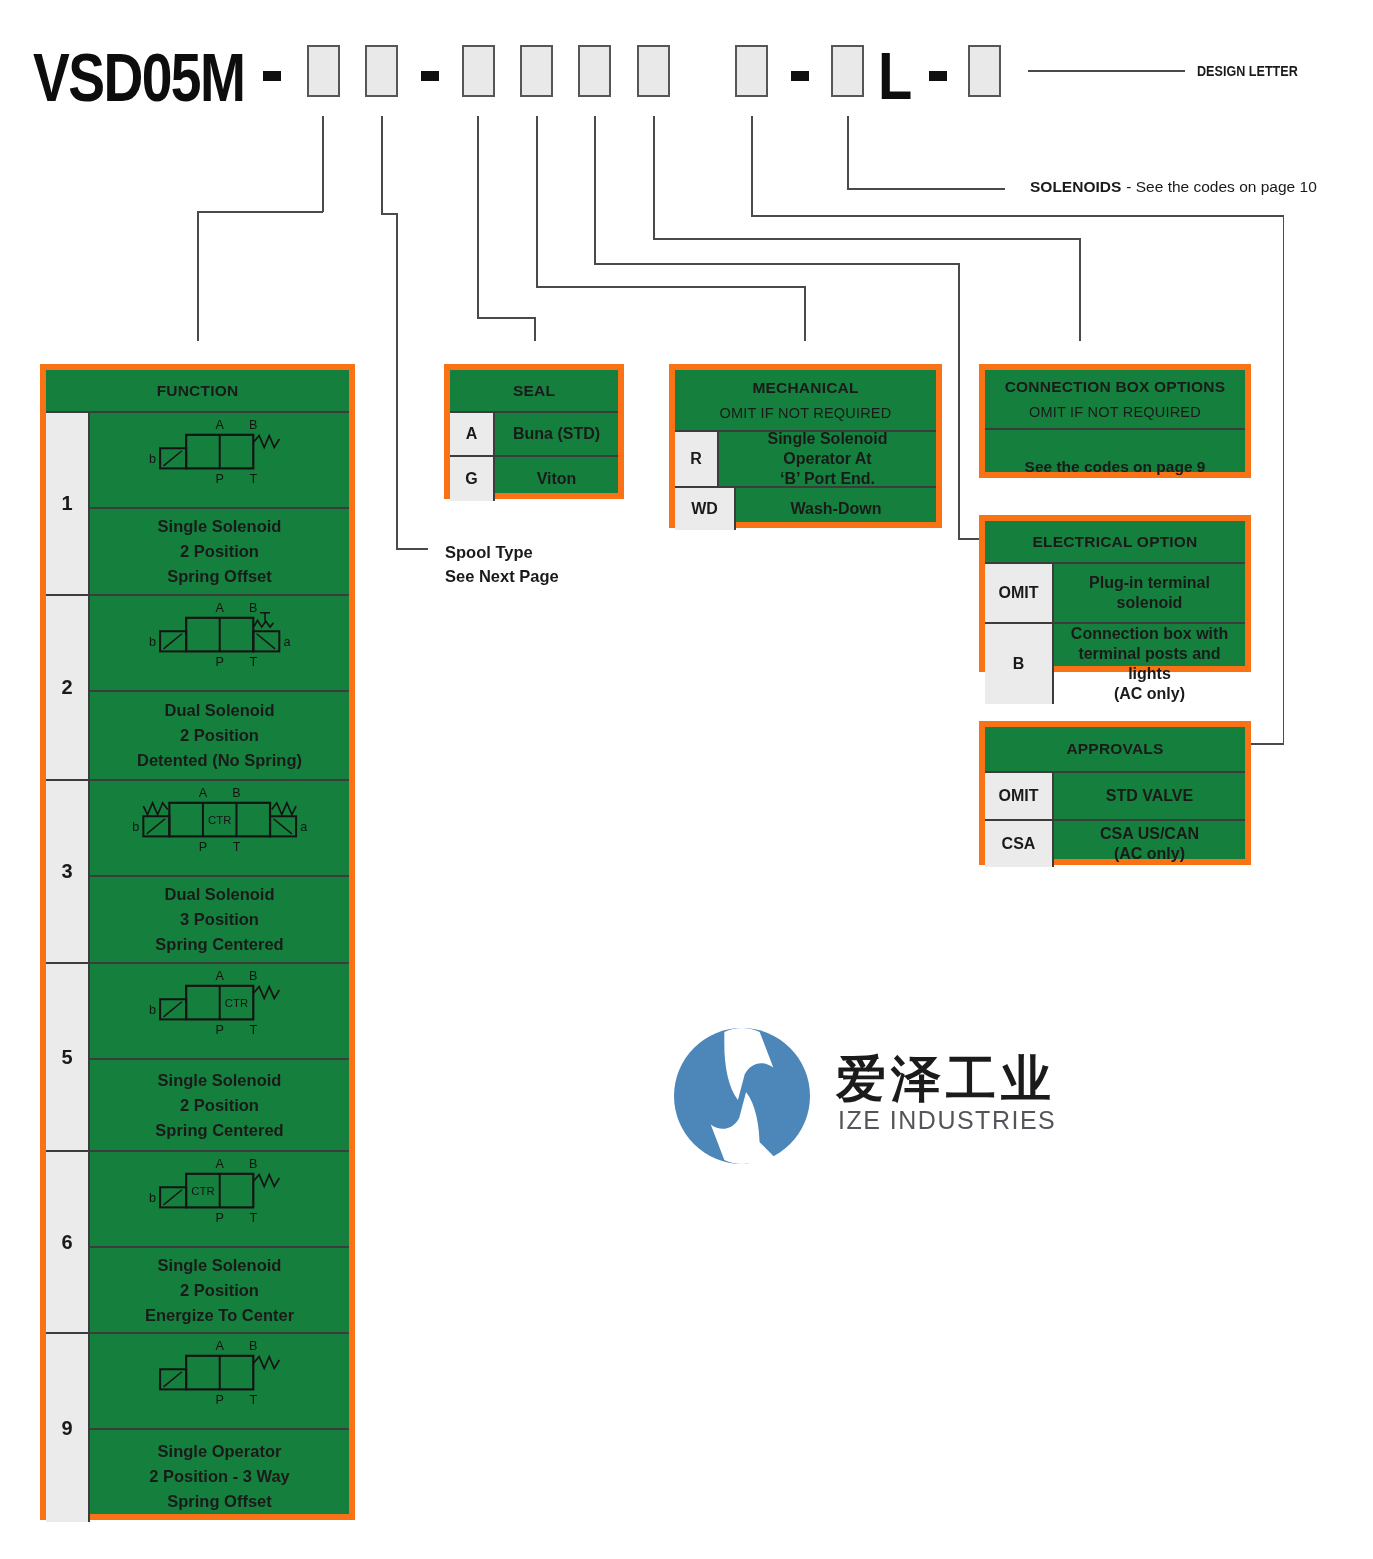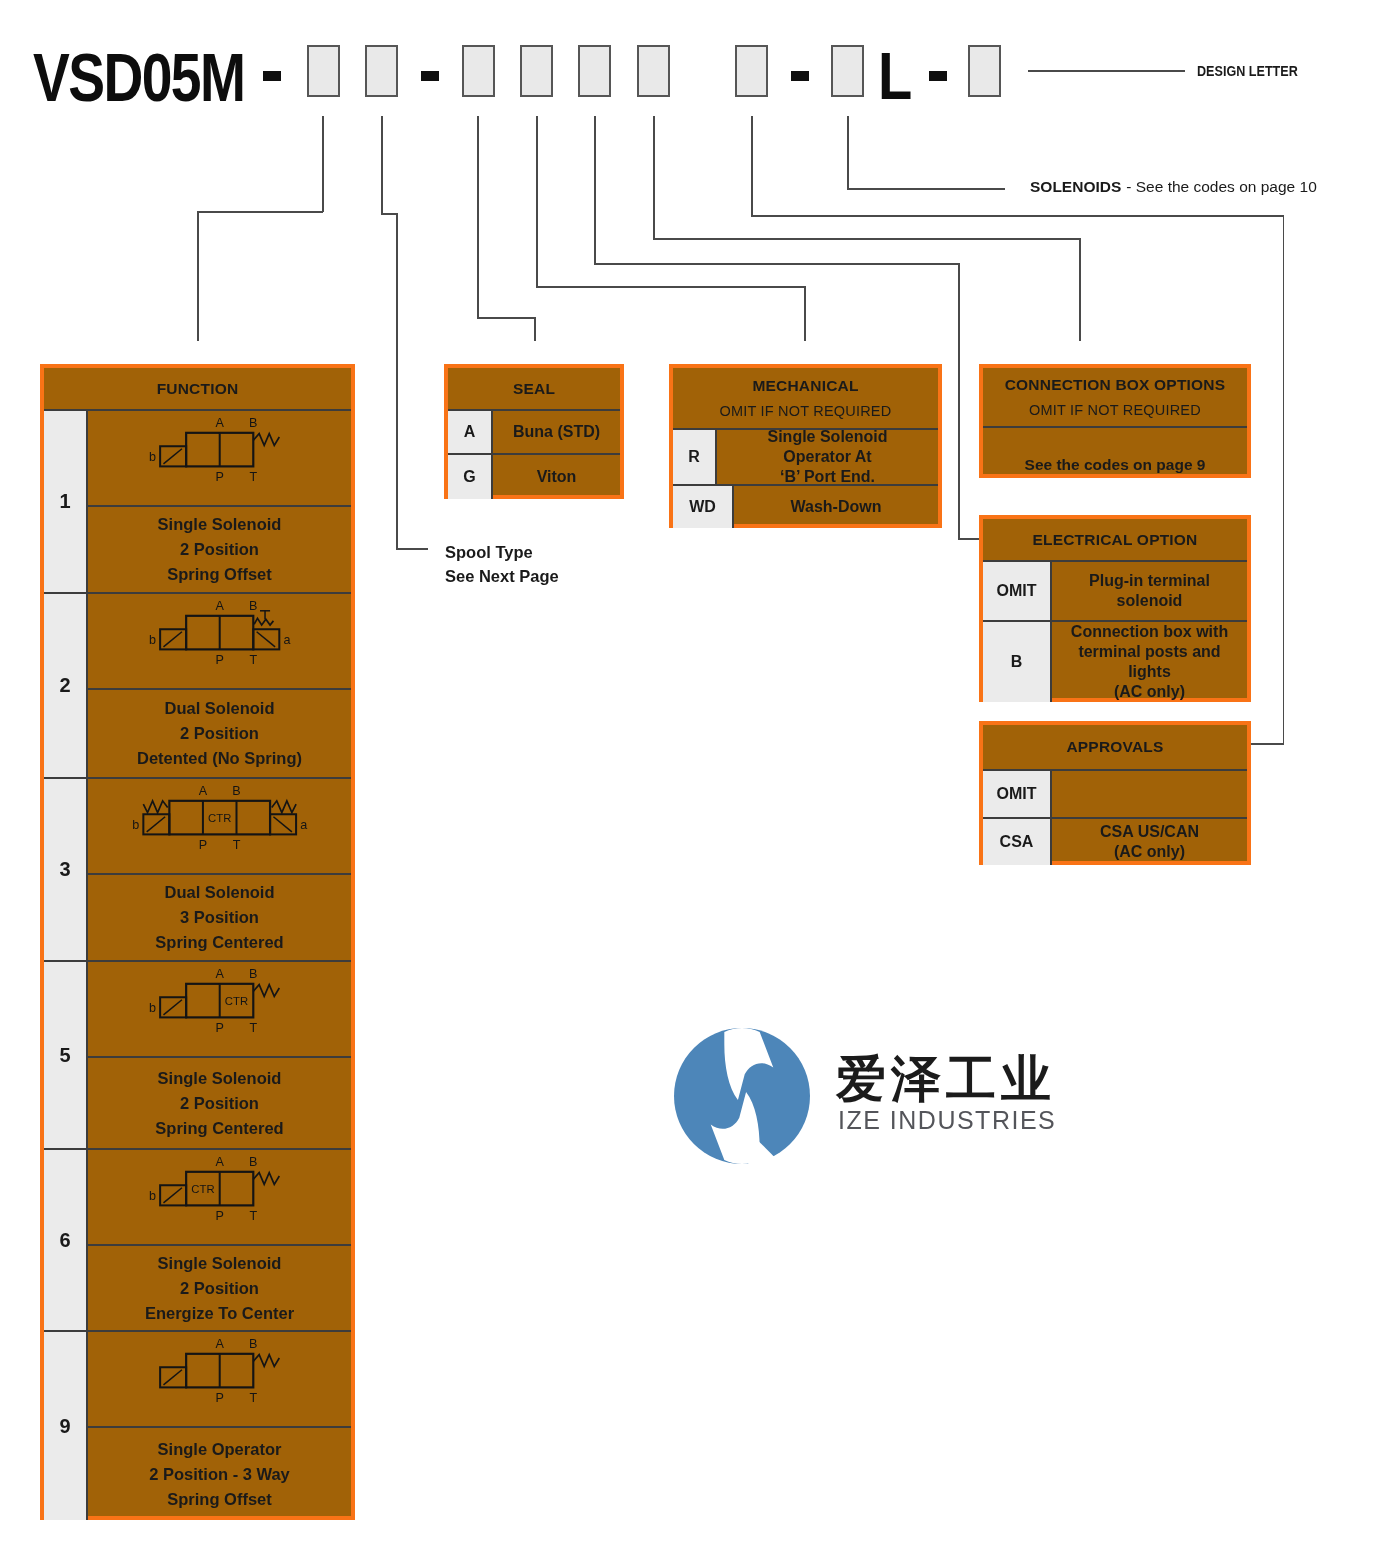--- a/index.html
+++ b/index.html
@@ -15,21 +15,21 @@
   .fixedL{position:absolute;left:878px;top:38px;font-size:66px;font-weight:bold;
           transform:scaleX(.85);transform-origin:0 50%;color:#0d0d0d;}
   .dl-text{position:absolute;left:1197px;top:63px;font-size:14px;font-weight:bold;
            transform:scaleX(.9);transform-origin:0 50%;white-space:nowrap;color:#1a1a1a;}
   .sol-note{position:absolute;left:1030px;top:178px;font-size:15.5px;white-space:nowrap;}
   .sol-note b{font-weight:bold;margin-right:5px;}
   .spool-note{position:absolute;left:445px;top:540px;font-size:16.5px;line-height:24px;font-weight:600;}
   
   .ln{position:absolute;background:#4a4a4a;}
   
-  .tbl{position:absolute;border:4px solid #f97316;box-sizing:border-box;background:#a16207;}
+  .tbl{position:absolute;border:6px solid #f97316;box-sizing:border-box;background:#15803d;}
   .tbl-hd{display:flex;flex-direction:column;align-items:center;justify-content:center;
           border-bottom:2px solid #3c3c3c;box-sizing:border-box;font-weight:bold;font-size:15.5px;
           text-align:center;letter-spacing:.2px;}
   .tbl-sub{font-weight:normal;font-size:14.5px;margin-top:8px;letter-spacing:.2px;}
   .trow{display:flex;box-sizing:border-box;border-bottom:2px solid #3c3c3c;}
   .trow.last{border-bottom:none;}
   .tcode{background:#ebebeb;border-right:2px solid #3c3c3c;display:flex;align-items:center;
          justify-content:center;font-weight:bold;font-size:16px;box-sizing:border-box;flex:0 0 auto;}
   .tdesc{flex:1;display:flex;align-items:center;justify-content:center;text-align:center;
          font-size:16px;line-height:20px;white-space:pre-line;padding:2px 16px;box-sizing:border-box;font-weight:600;}
@@ -292,39 +292,40 @@
   </div>
 
   <div class="tbl" style="left:979px;top:364px;width:272px;height:114px">
     <div class="tbl-hd" style="height:60px">
       <span>CONNECTION BOX OPTIONS</span>
       <span class="tbl-sub">OMIT IF NOT REQUIRED</span>
     </div>
     <div class="tbody-plain" style="height:50px">See the codes on page 9</div>
   </div>
 
-  <div class="tbl" style="left:979px;top:515px;width:272px;height:187px">
+  <div class="tbl" style="left:979px;top:515px;width:272px;height:157px">
     <div class="tbl-hd" style="height:43px">ELECTRICAL OPTION</div>
     <div class="trow" style="height:60px">
       <div class="tcode" style="width:69px">OMIT</div>
       <div class="tdesc">Plug-in terminal
 solenoid</div>
     </div>
     <div class="trow last" style="height:80px">
       <div class="tcode" style="width:69px">B</div>
       <div class="tdesc">Connection box with
 terminal posts and lights
 (AC only)</div>
     </div>
   </div>
 
   <div class="tbl" style="left:979px;top:721px;width:272px;height:144px">
     <div class="tbl-hd" style="height:46px">APPROVALS</div>
     <div class="trow" style="height:48px">
       <div class="tcode" style="width:69px">OMIT</div>
+      <div class="tdesc">STD VALVE</div>
     </div>
     <div class="trow last" style="height:46px">
       <div class="tcode" style="width:69px">CSA</div>
       <div class="tdesc">CSA US/CAN
 (AC only)</div>
     </div>
   </div>
 
   <svg class="abs" style="left:674px;top:1028px" width="136" height="136" viewBox="0 0 100 100">
     <circle cx="50" cy="50" r="50" fill="#4d86b9"></circle>

